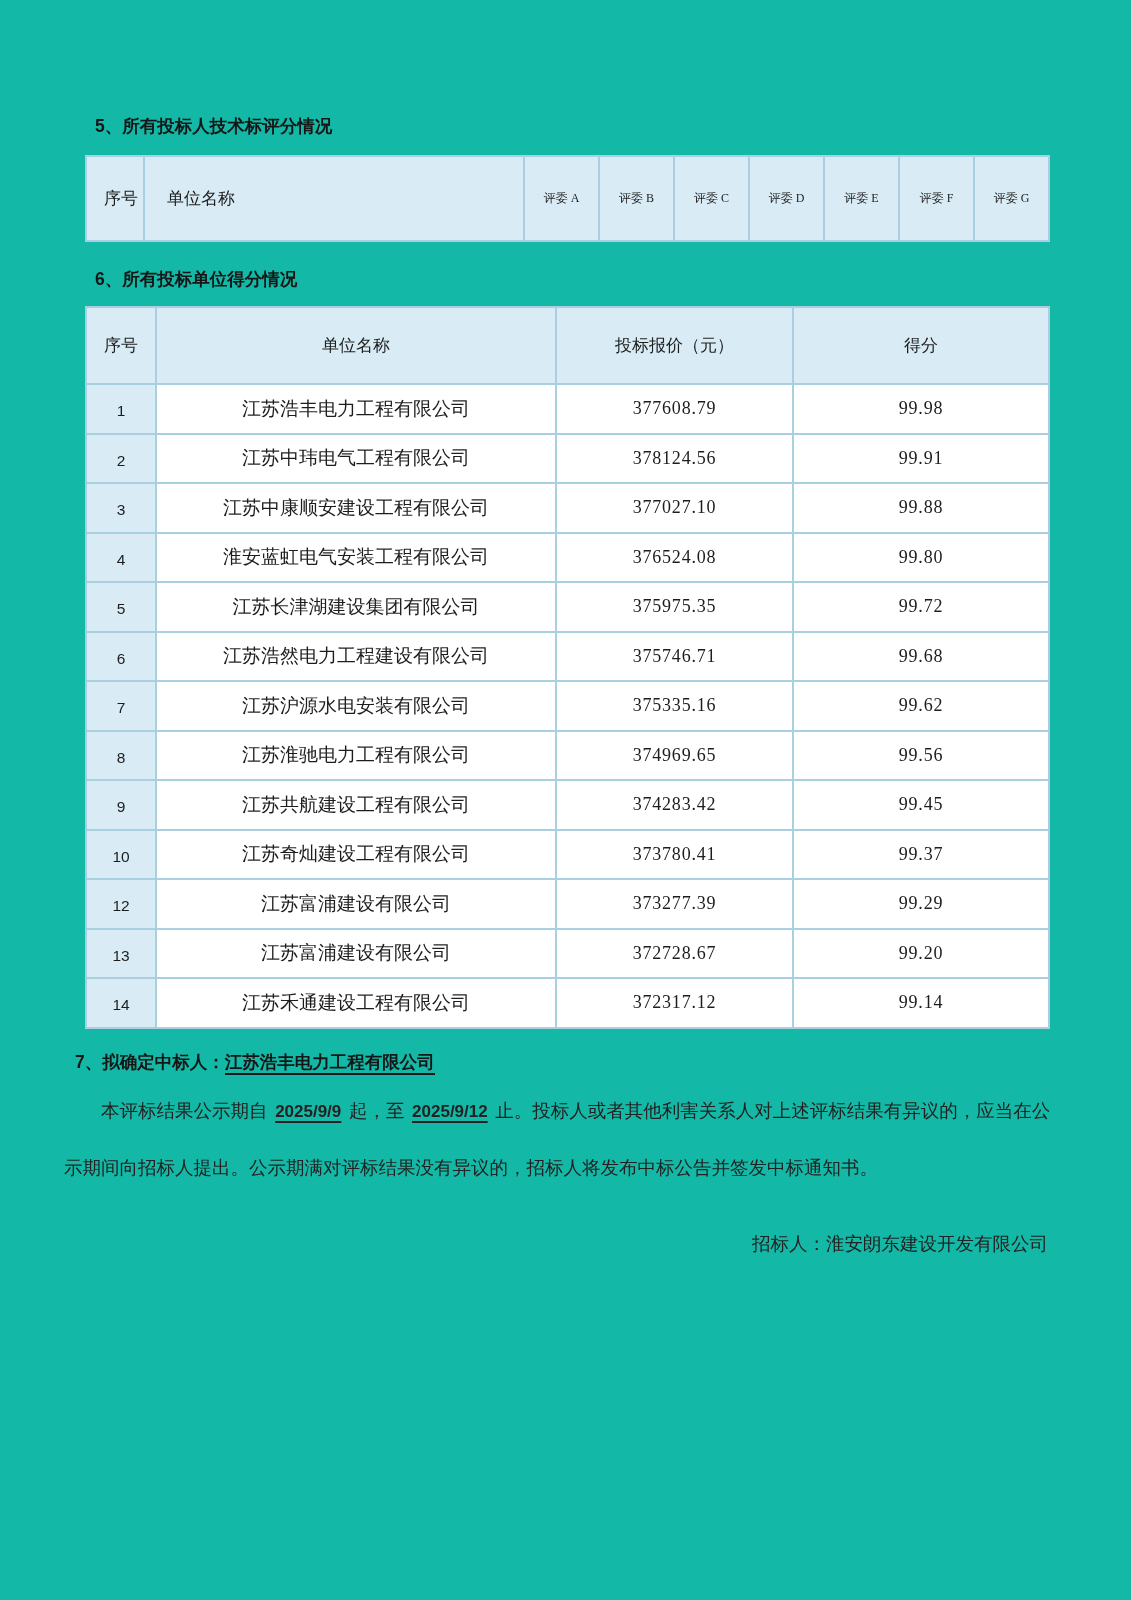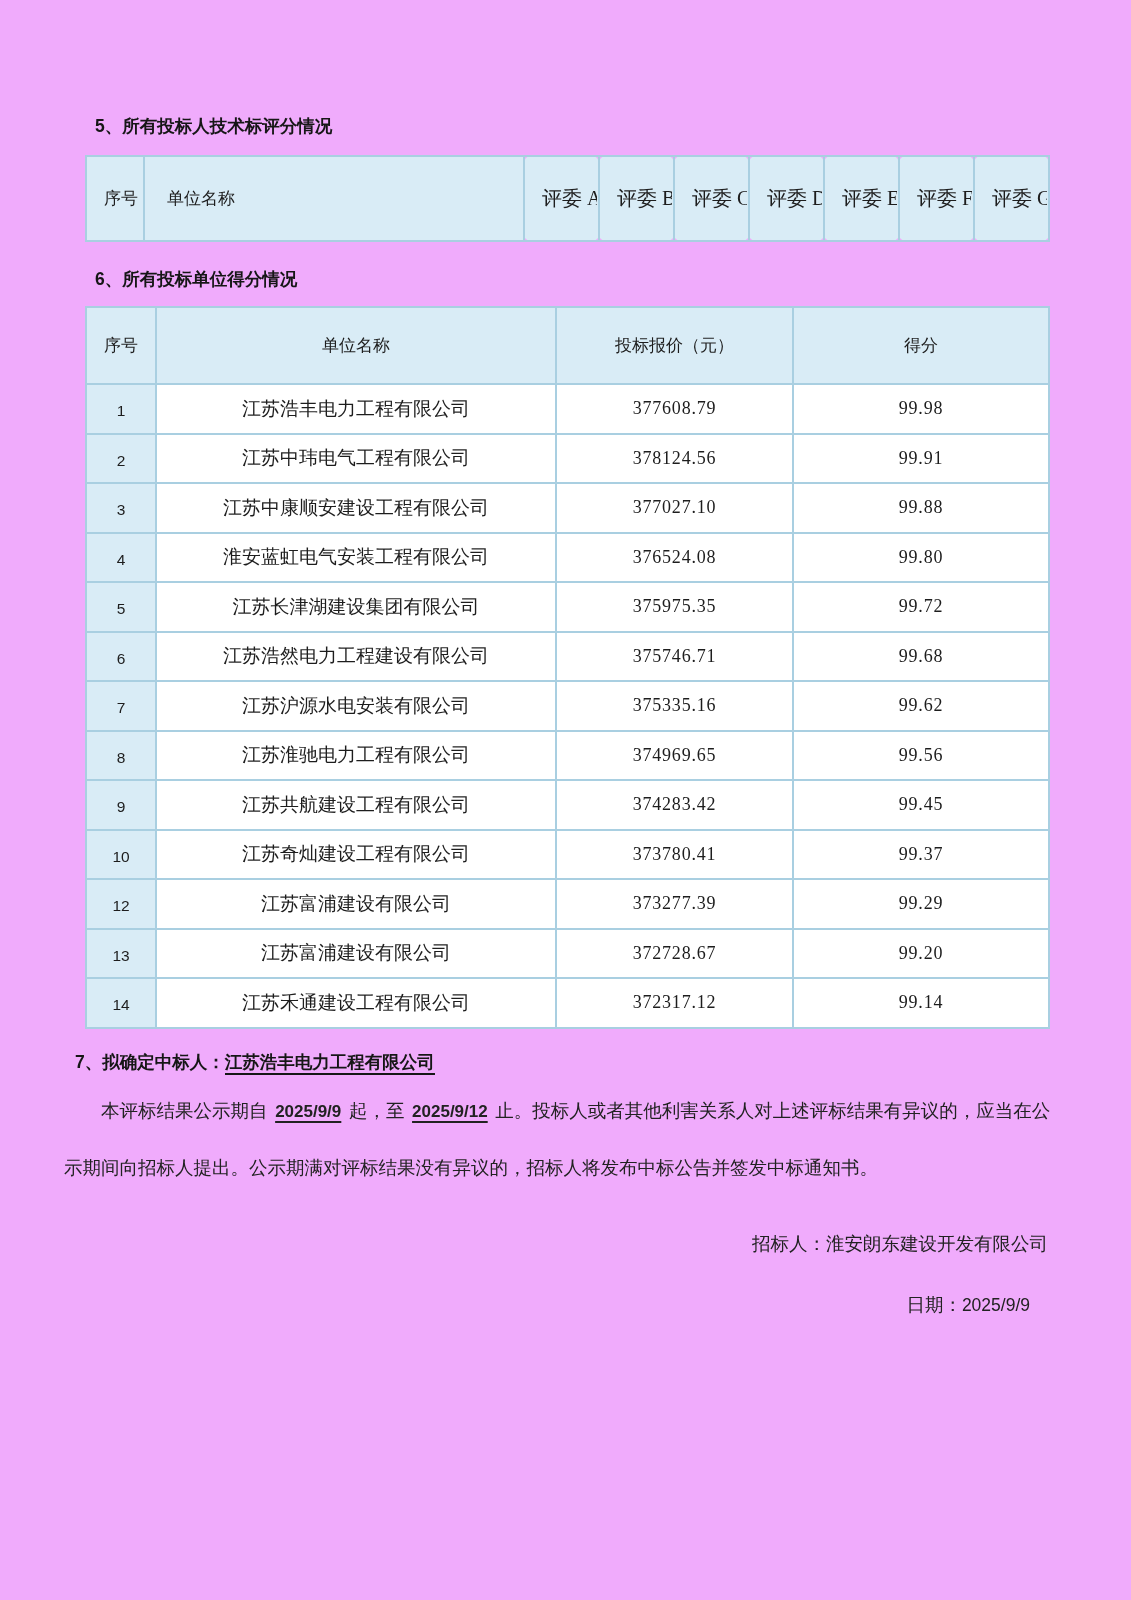--- a/index.html
+++ b/index.html
@@ -7,40 +7,40 @@
     --table-border:#a9cfe1;
     --index-col-bg:#d9ecf6;
     --text-color:#1d1d1d;
   }
   html,body{margin:0;padding:0;background:#ffffff;}
   body{
     width:1131px;height:1600px;
     font-family:"Liberation Serif","DejaVu Serif",serif;
     color:var(--text-color);
   }
-  .page{position:relative;width:1131px;height:1600px;overflow:hidden;background:#f0abfc;}
+  .page{position:relative;width:1131px;height:1600px;overflow:hidden;background:#14b8a6;}
   .content{padding:116px 83px 0 85px;}
 
   h2.sec{
     font-family:"Liberation Sans","DejaVu Sans",sans-serif;
     font-weight:bold;font-size:17.5px;line-height:20px;
     margin:0 0 19px 10px;color:#161616;
   }
   h2.sec2{margin-top:27px;margin-bottom:17px;}
 
   table{border-collapse:collapse;table-layout:fixed;width:963px;}
   th,td{border:2px solid var(--table-border);overflow:hidden;white-space:nowrap;}
   thead th{
     background:var(--table-header-bg);
     font-weight:normal;font-size:17px;text-align:center;padding:17px;
   }
   
   .tech-table thead th{height:49px;}
   .tech-table th.name-col{text-align:left;padding-left:22px;}
-  .tech-table th.judge-col{font-size:20px;border-radius:7px;}
+  .tech-table th.judge-col{font-size:12px;}
   
   .score-table thead th{height:41px;font-size:17px;}
   .score-table td{height:40.5px;text-align:center;background:#ffffff;}
   .score-table td.idx{
     background:var(--index-col-bg);
     font-family:"Liberation Sans","DejaVu Sans",sans-serif;
     font-size:15.5px;padding-top:6px;
   }
   .score-table td.company{font-size:19px;}
   .score-table td.price,.score-table td.score{font-size:18px;letter-spacing:0.8px;}
@@ -219,17 +219,16 @@
 
         </tbody>
     </table>
 
     <p class="winner-line"><span>7、拟确定中标人：</span><span class="winner-name">江苏浩丰电力工程有限公司</span></p>
 
     <p class="notice"><span>本评标结果公示期自 </span><span class="u-date">2025/9/9</span><span> 起，至 </span><span class="u-date">2025/9/12</span><span> 止。投标人或者其他利害关系人对上述评标结果有异议的，应当在公示期间向招标人提出。公示期满对评标结果没有异议的，招标人将发布中标公告并签发中标通知书。</span></p>
 
     <div class="footer-block">
       <p class="tenderer-line">招标人：淮安朗东建设开发有限公司</p>
-      <p class="date-line"><span>日期：</span><span class="date-value">2025/9/9</span></p>
     </div>
 
   </div>
 </div>
 
 </body></html>

